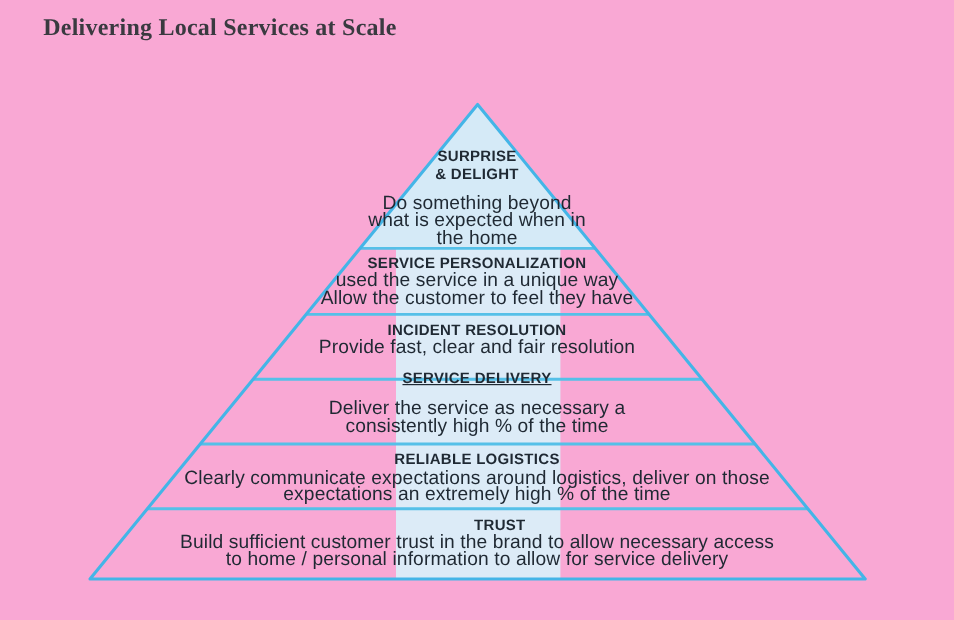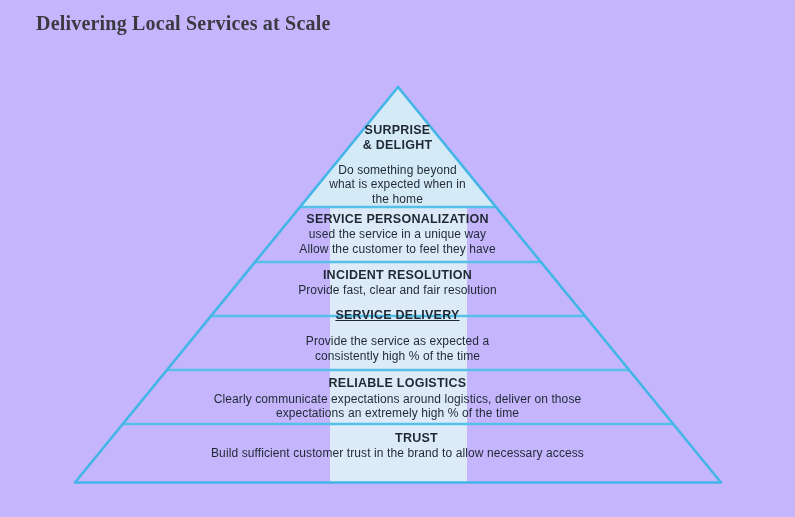--- a/index.html
+++ b/index.html
@@ -8,21 +8,21 @@
     background: #ffffff;
     width: 795px;
     height: 517px;
     overflow: hidden;
     font-family: "Liberation Sans", sans-serif;
   }
   .stage {
     position: relative;
     width: 795px;
     height: 517px;
-    background: #c4b5fd;
+    background: #f9a8d4;
   }
   .page-title {
     position: absolute;
     left: 36px;
     top: 10px;
     margin: 0;
     font-family: "Liberation Serif", serif;
     font-weight: 700;
     font-size: 20px;
     line-height: 26px;
@@ -50,21 +50,21 @@
     pointer-events: none;
   }
   .lvl-heading {
     font-weight: 700;
     font-size: 12.5px;
     line-height: 15px;
     letter-spacing: 0.25px;
   }
   .lvl-body {
     font-weight: 400;
-    font-size: 12px;
+    font-size: 16px;
     line-height: 14.5px;
     letter-spacing: 0.1px;
   }
   
   .h-l1 { top: 122.5px; }
   .h-l2 { top: 211.5px; }
   .h-l3 { top: 267.5px; }
   .h-l4 { top: 308px; text-decoration: underline; }
   .h-l5 { top: 375.5px; }
   .h-l6 { top: 430.5px; padding-left: 19px; }
@@ -116,29 +116,30 @@
       <div>Allow the customer to feel they have</div>
     </div>
 
     <div class="lvl-heading h-l3">INCIDENT RESOLUTION</div>
     <div class="lvl-body b-l3">
       <div>Provide fast, clear and fair resolution</div>
     </div>
 
     <div class="lvl-heading h-l4">SERVICE DELIVERY</div>
     <div class="lvl-body b-l4">
-      <div>Provide the service as expected a</div>
+      <div>Deliver the service as necessary a</div>
       <div>consistently high % of the time</div>
     </div>
 
     <div class="lvl-heading h-l5">RELIABLE LOGISTICS</div>
     <div class="lvl-body b-l5">
       <div>Clearly communicate expectations around logistics, deliver on those</div>
       <div>expectations an extremely high % of the time</div>
     </div>
 
     <div class="lvl-heading h-l6">TRUST</div>
     <div class="lvl-body b-l6">
       <div>Build sufficient customer trust in the brand to allow necessary access</div>
+      <div>to home / personal information to allow for service delivery</div>
     </div>
 
   </div>
 </div>
 
 </body></html>

